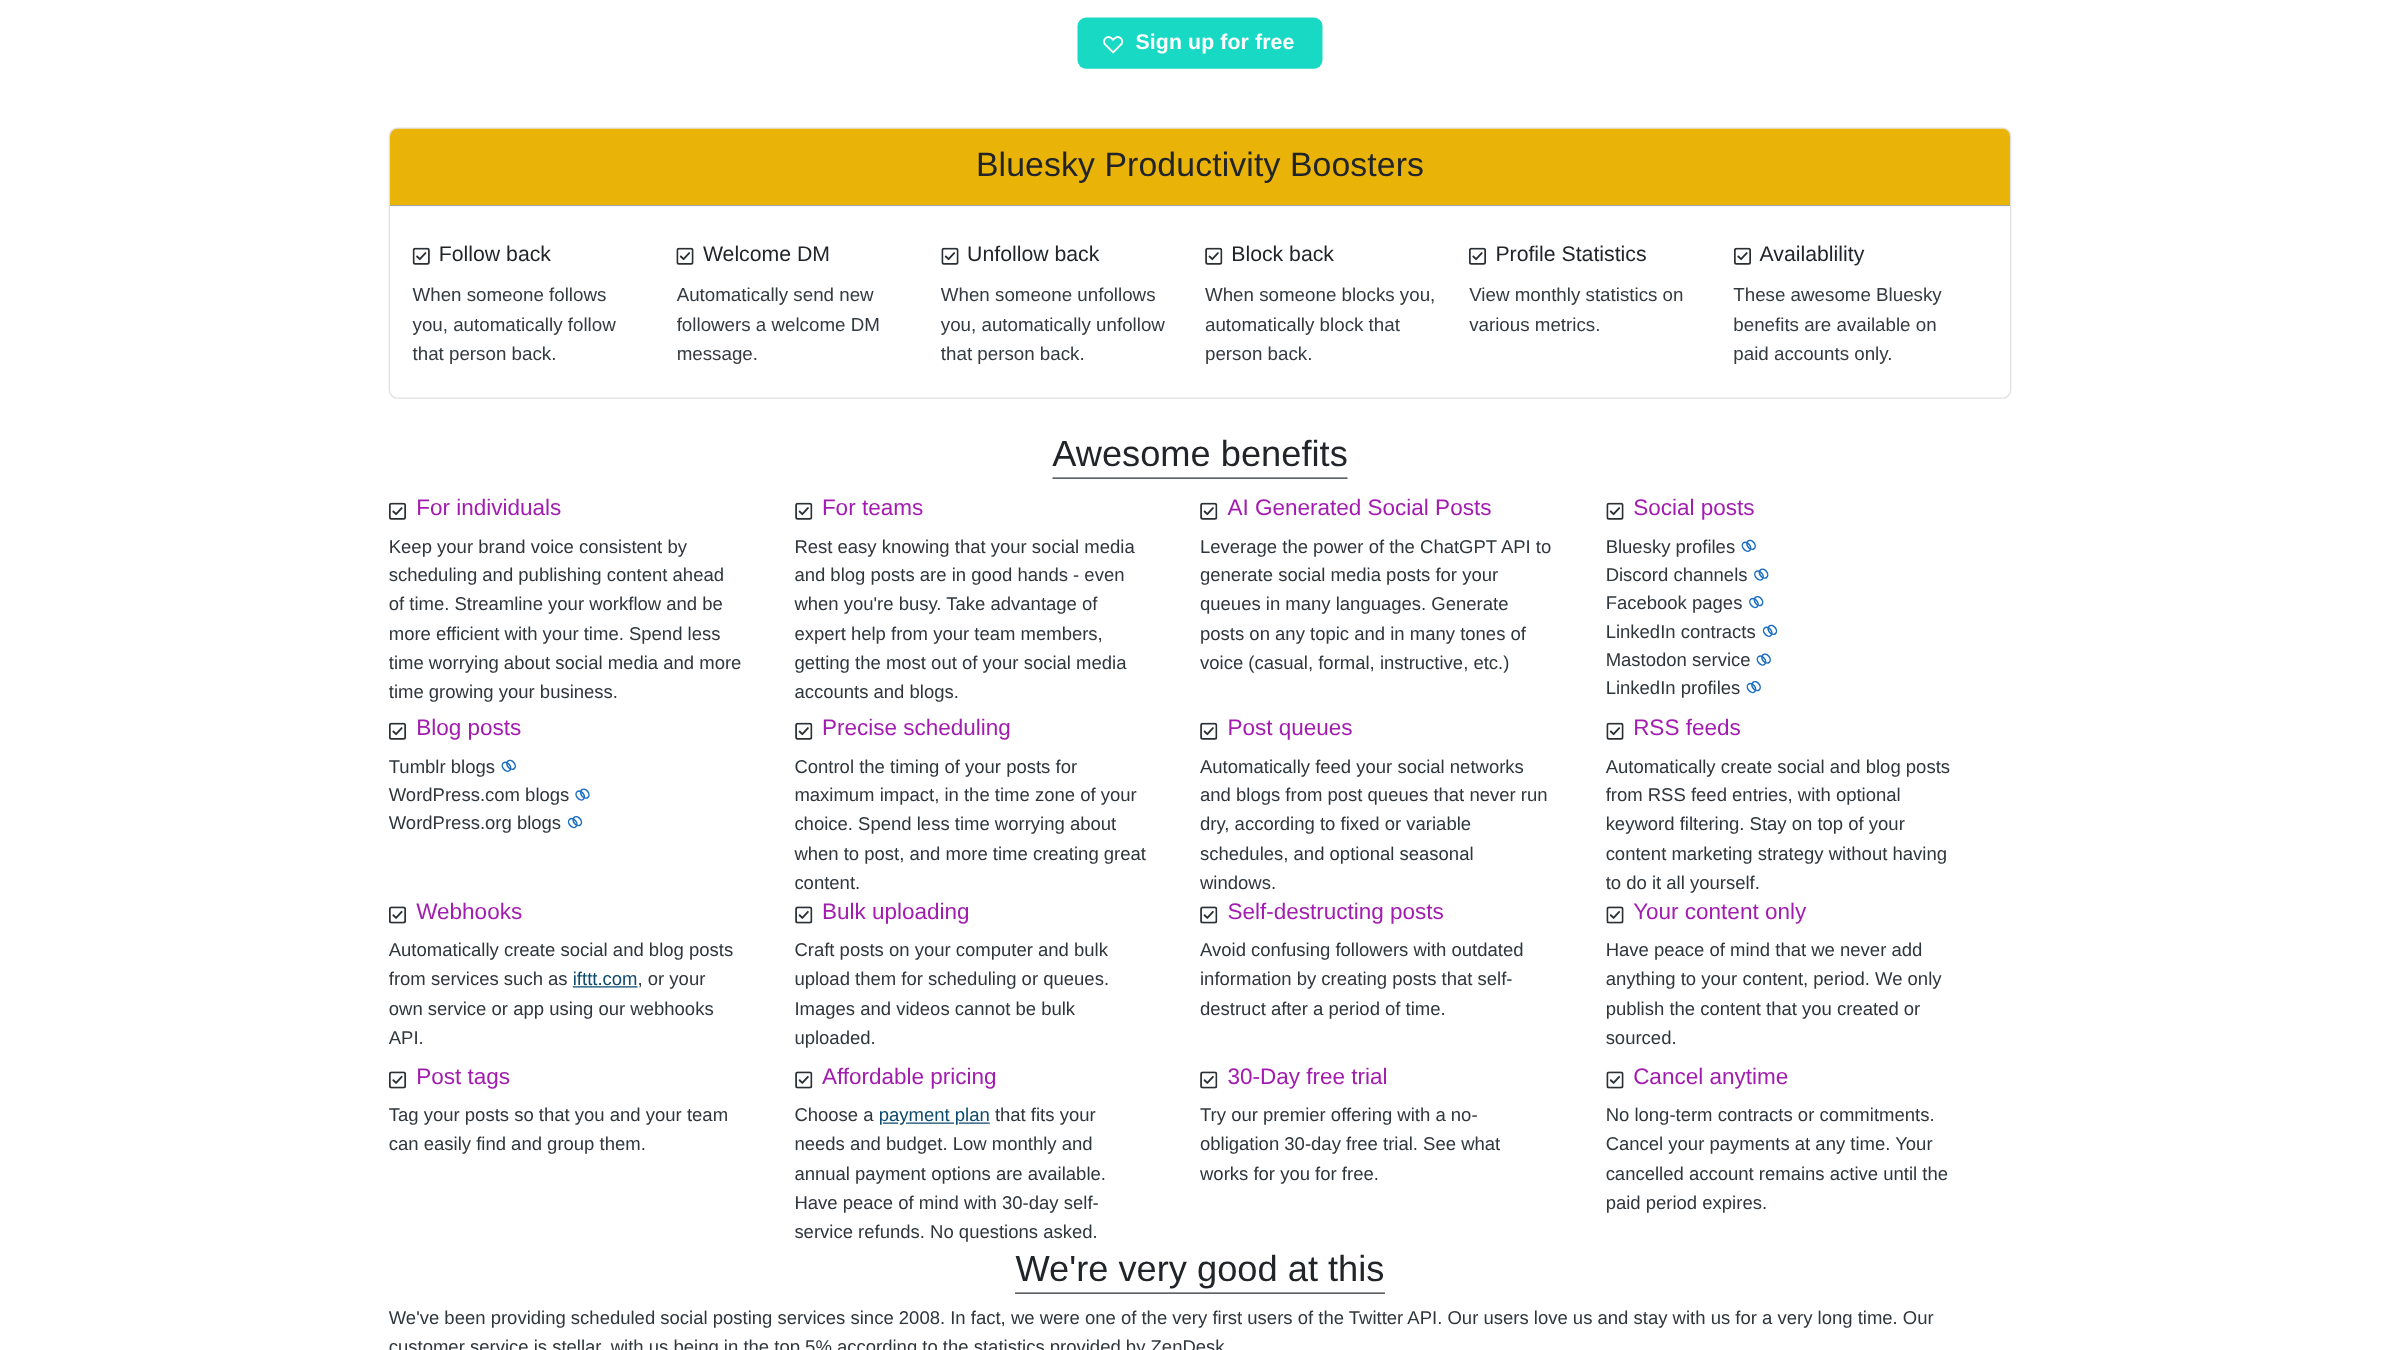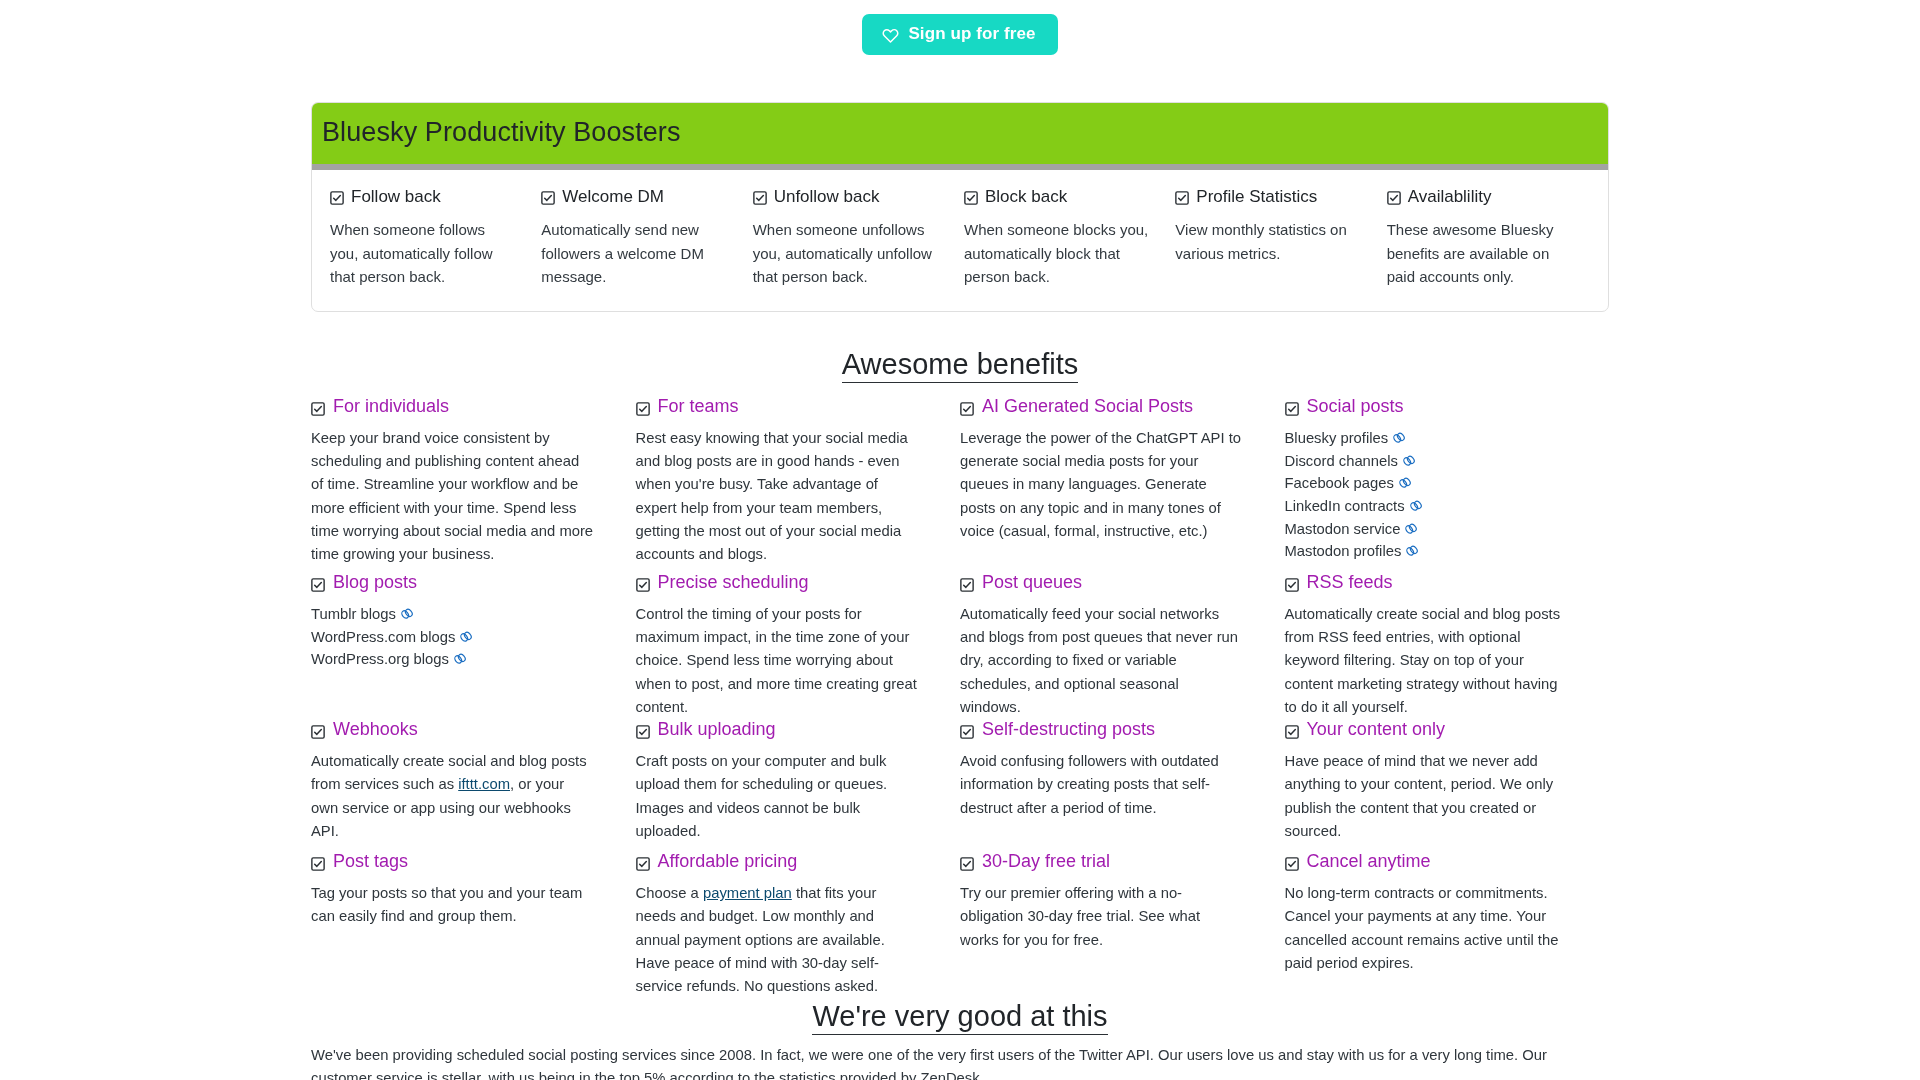--- a/index.html
+++ b/index.html
@@ -41,41 +41,42 @@
   .panel {
     position: absolute;
     left: 311px;
     top: 102px;
     width: 1298px;
     border: 1px solid #dfdfdf;
     border-radius: 7px;
     background: #ffffff;
   }
   .panel-head {
-    background: #84cc16;
-    border-bottom: 6px solid #a3a3a3;
+    background: #eab308;
+    border-bottom: 1px solid #a3a3a3;
     border-radius: 6px 6px 0 0;
-    text-align: left;
+    text-align: center;
     padding: 14px 10px 16px;
   }
   .panel-head h2 {
     margin: 0;
     font-size: 27px;
     font-weight: normal;
     color: #212529;
     letter-spacing: .1px;
   }
   .panel-body {
     display: flex;
     padding: 17px 14px 22px 14px;
   }
   .booster {
     flex: 1 1 0;
     padding: 0 12px 0 4px;
     min-width: 0;
+    margin-top: 12px;
   }
   .booster .b-title {
     display: flex;
     align-items: flex-start;
     gap: 7px;
     font-size: 17px;
     color: #212529;
     margin-bottom: 11px;
     white-space: nowrap;
   }
@@ -326,21 +327,21 @@
                 <ellipse cx="12.6" cy="8.4" rx="4.1" ry="5.6" transform="rotate(-40 12.6 8.4)"></ellipse>
               </svg></span></li>
           <li><span>LinkedIn contracts</span><span class="chain"><svg viewBox="0 0 20 20" width="14" height="14" fill="none" stroke="#1b6ec2" stroke-width="1.7">
                 <ellipse cx="7.4" cy="10.6" rx="4.1" ry="5.6" transform="rotate(-40 7.4 10.6)"></ellipse>
                 <ellipse cx="12.6" cy="8.4" rx="4.1" ry="5.6" transform="rotate(-40 12.6 8.4)"></ellipse>
               </svg></span></li>
           <li><span>Mastodon service</span><span class="chain"><svg viewBox="0 0 20 20" width="14" height="14" fill="none" stroke="#1b6ec2" stroke-width="1.7">
                 <ellipse cx="7.4" cy="10.6" rx="4.1" ry="5.6" transform="rotate(-40 7.4 10.6)"></ellipse>
                 <ellipse cx="12.6" cy="8.4" rx="4.1" ry="5.6" transform="rotate(-40 12.6 8.4)"></ellipse>
               </svg></span></li>
-          <li><span>Mastodon profiles</span><span class="chain"><svg viewBox="0 0 20 20" width="14" height="14" fill="none" stroke="#1b6ec2" stroke-width="1.7">
+          <li><span>LinkedIn profiles</span><span class="chain"><svg viewBox="0 0 20 20" width="14" height="14" fill="none" stroke="#1b6ec2" stroke-width="1.7">
                 <ellipse cx="7.4" cy="10.6" rx="4.1" ry="5.6" transform="rotate(-40 7.4 10.6)"></ellipse>
                 <ellipse cx="12.6" cy="8.4" rx="4.1" ry="5.6" transform="rotate(-40 12.6 8.4)"></ellipse>
               </svg></span></li>
         </ul>
       </div>
       <div class="cell r2">
         <h3 class="c-title">
           <span class="cbox"><svg viewBox="0 0 16 16" width="14" height="14">
               <rect x="1" y="1" width="14" height="14" rx="1.5" fill="#ffffff" stroke="#2b3035" stroke-width="1.6"></rect>
               <path d="M4.2 8.2 L6.7 10.7 L11.8 5.1" fill="none" stroke="#2b3035" stroke-width="1.7" stroke-linecap="round" stroke-linejoin="round"></path>

